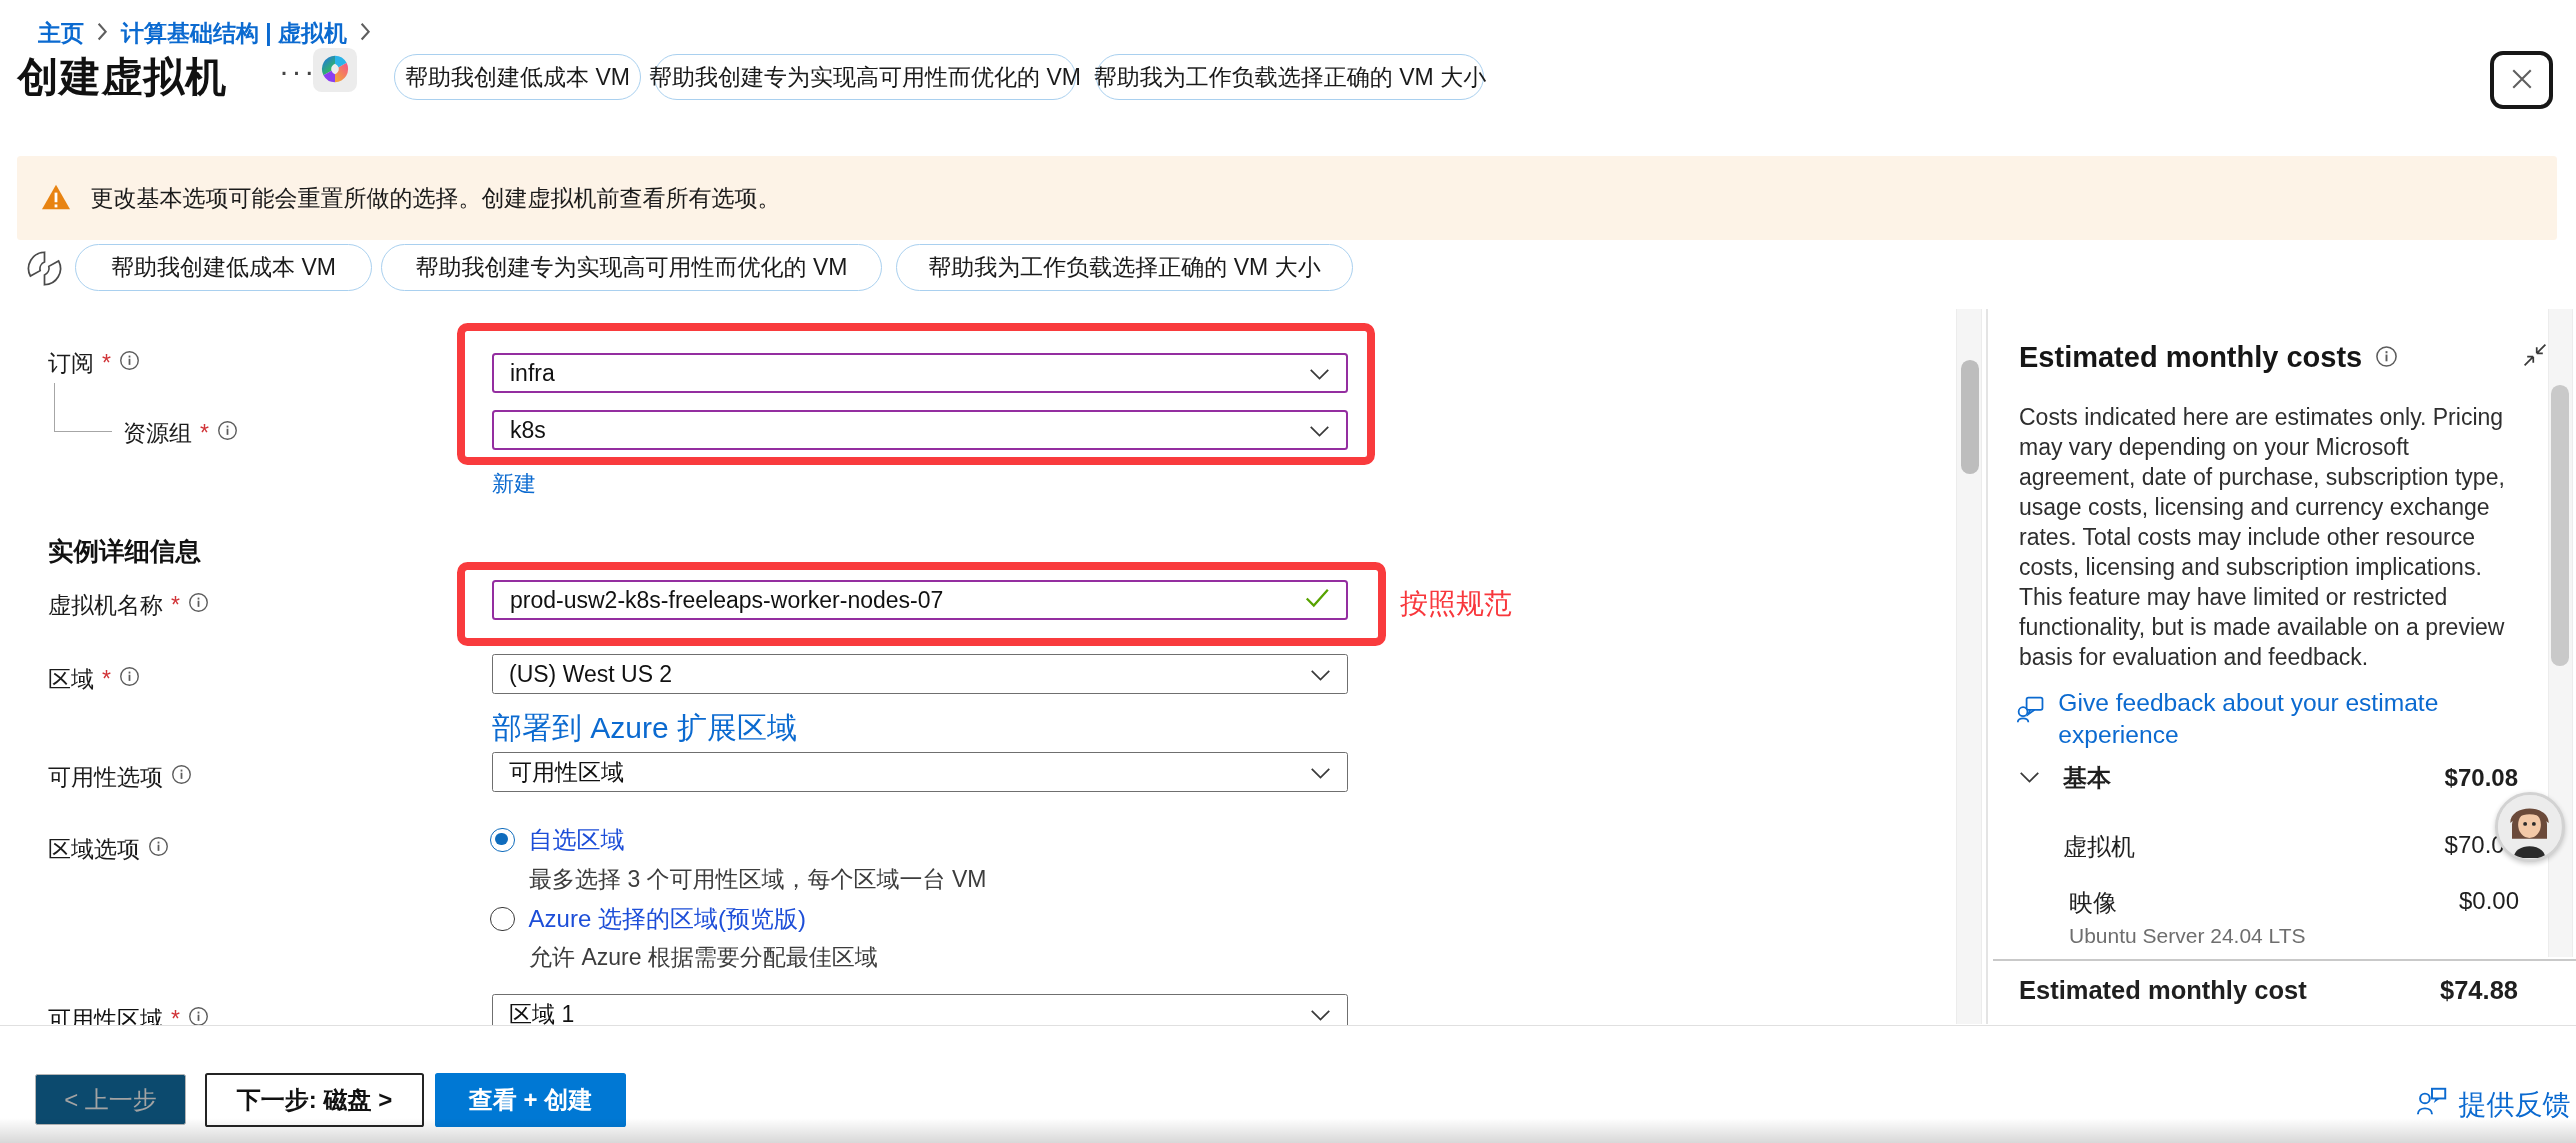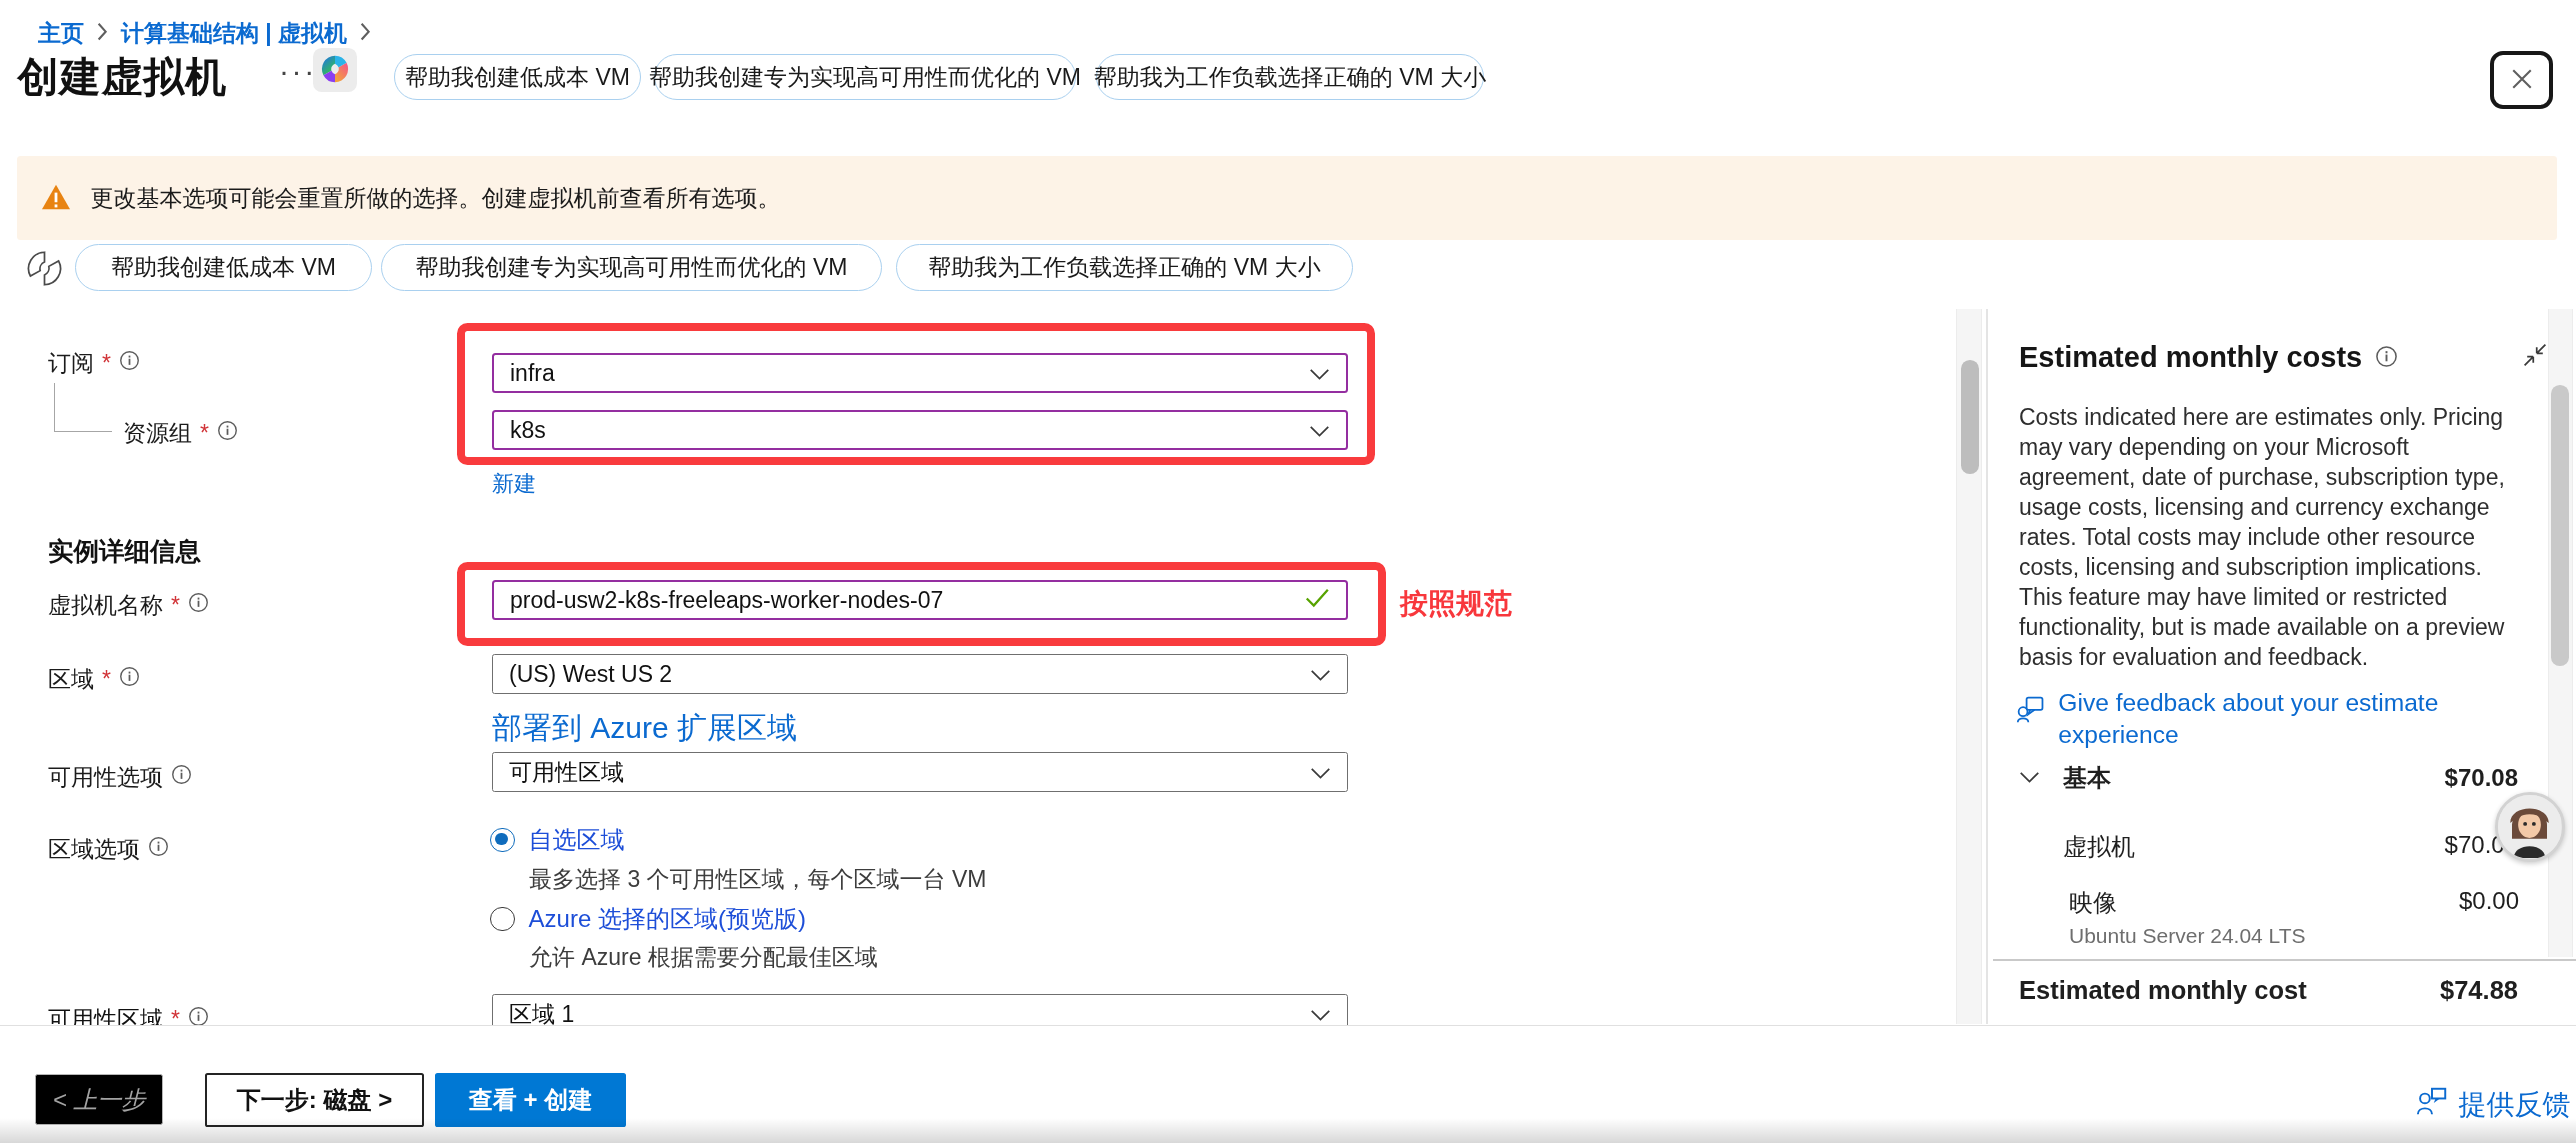--- a/index.html
+++ b/index.html
@@ -33,21 +33,21 @@
     font-size:23px; color:#1b1b1b; white-space:nowrap; }
   .req { color:#d13438; font-size:23px; }
   .field { position:absolute; left:492px; width:856px; height:40px; background:#fff;
     border:1.3px solid #6f6f6f; border-radius:2.6px; display:flex; align-items:center;
     justify-content:space-between; padding:0 16px; font-size:23px; color:#111; cursor:pointer; }
   .field.purple { border:2.2px solid #942ea0; border-radius:3.5px; }
   .red-box { position:absolute; border:8px solid #f93b3d; border-radius:10.5px; pointer-events:none; }
   .tree { position:absolute; left:54px; top:383px; width:58px; height:49px;
     border-left:1.3px solid #a6a6a6; border-bottom:1.3px solid #a6a6a6; }
   .section-h { font-size:25.5px; font-weight:bold; color:#111; }
-  .note-red { font-size:28px; color:#f8373c; font-weight:700; }
+  .note-red { font-size:28px; color:#f8373c; font-weight:400; }
   .radio-row { position:absolute; left:490px; display:flex; align-items:center; gap:14px; cursor:pointer; }
   .radio { width:24.6px; height:24.6px; border-radius:50%; background:#fff; flex:0 0 auto; }
   .radio.on { border:1.8px solid #0f6cbd; position:relative; }
   .radio.on::after { content:""; position:absolute; left:4.4px; top:4.4px; width:12.3px; height:12.3px;
     border-radius:50%; background:#0f6cbd; }
   .radio.off { border:1.8px solid #3a3a3a; }
   .radio-label { font-size:24px; color:#1d4ed8; }
   .radio-desc { position:absolute; left:529px; font-size:23px; color:#3d3d3d; }
   
   .v-divider { position:absolute; left:1986px; top:309px; width:1.8px; height:715px; background:#e4e4e4; }
@@ -59,22 +59,22 @@
   .cost-amt { font-size:24px; color:#1f1f1f; }
   .bold { font-weight:bold; }
   .sub-gray { font-size:21px; color:#6e6e6e; }
   
   .footer { position:absolute; left:0; top:1025px; width:2576px; height:119px; background:#fff;
     border-top:1.3px solid #e0e0e0; }
   .footer-fade { position:absolute; left:0; bottom:0; width:100%; height:26px;
     background:linear-gradient(180deg, rgba(0,0,0,0) 0%, rgba(0,0,0,0.16) 100%); }
   .btn { position:absolute; height:54px; border-radius:2.6px; display:flex; align-items:center;
     justify-content:center; font-size:24px; cursor:pointer; white-space:nowrap; }
-  .btn-prev { left:35px; top:48px; width:128px; height:51px; background:#000000;
-    border:1.3px solid #b6b6b6; color:#a3a3a3;font-style:italic; }
+  .btn-prev { left:35px; top:48px; width:151px; height:51px; background:#0c4a6e;
+    border:1.3px solid #b6b6b6; color:#a3a3a3; }
   .btn-next { left:205px; top:47px; width:219px; background:#fff; border:2.2px solid #242424;
     color:#111; font-weight:600; }
   .btn-review { left:435px; top:47px; width:191px; background:#0078d4; border:2.2px solid #0078d4;
     color:#fff; font-weight:600; }
   .feedback-link { position:absolute; left:2416px; top:60px; display:flex; align-items:center; gap:10.5px;
     color:#0b6ad0; font-size:28px; cursor:pointer; }
   .avatar { position:absolute; left:2495px; top:792px; width:70px; height:70px; border-radius:50%;
     background:#e9e9e9; border:3.5px solid #d2d2d2; overflow:hidden; box-shadow:0 1.8px 5.3px rgba(0,0,0,.2); }
   .clip-row { color:#111; }
 </style>

